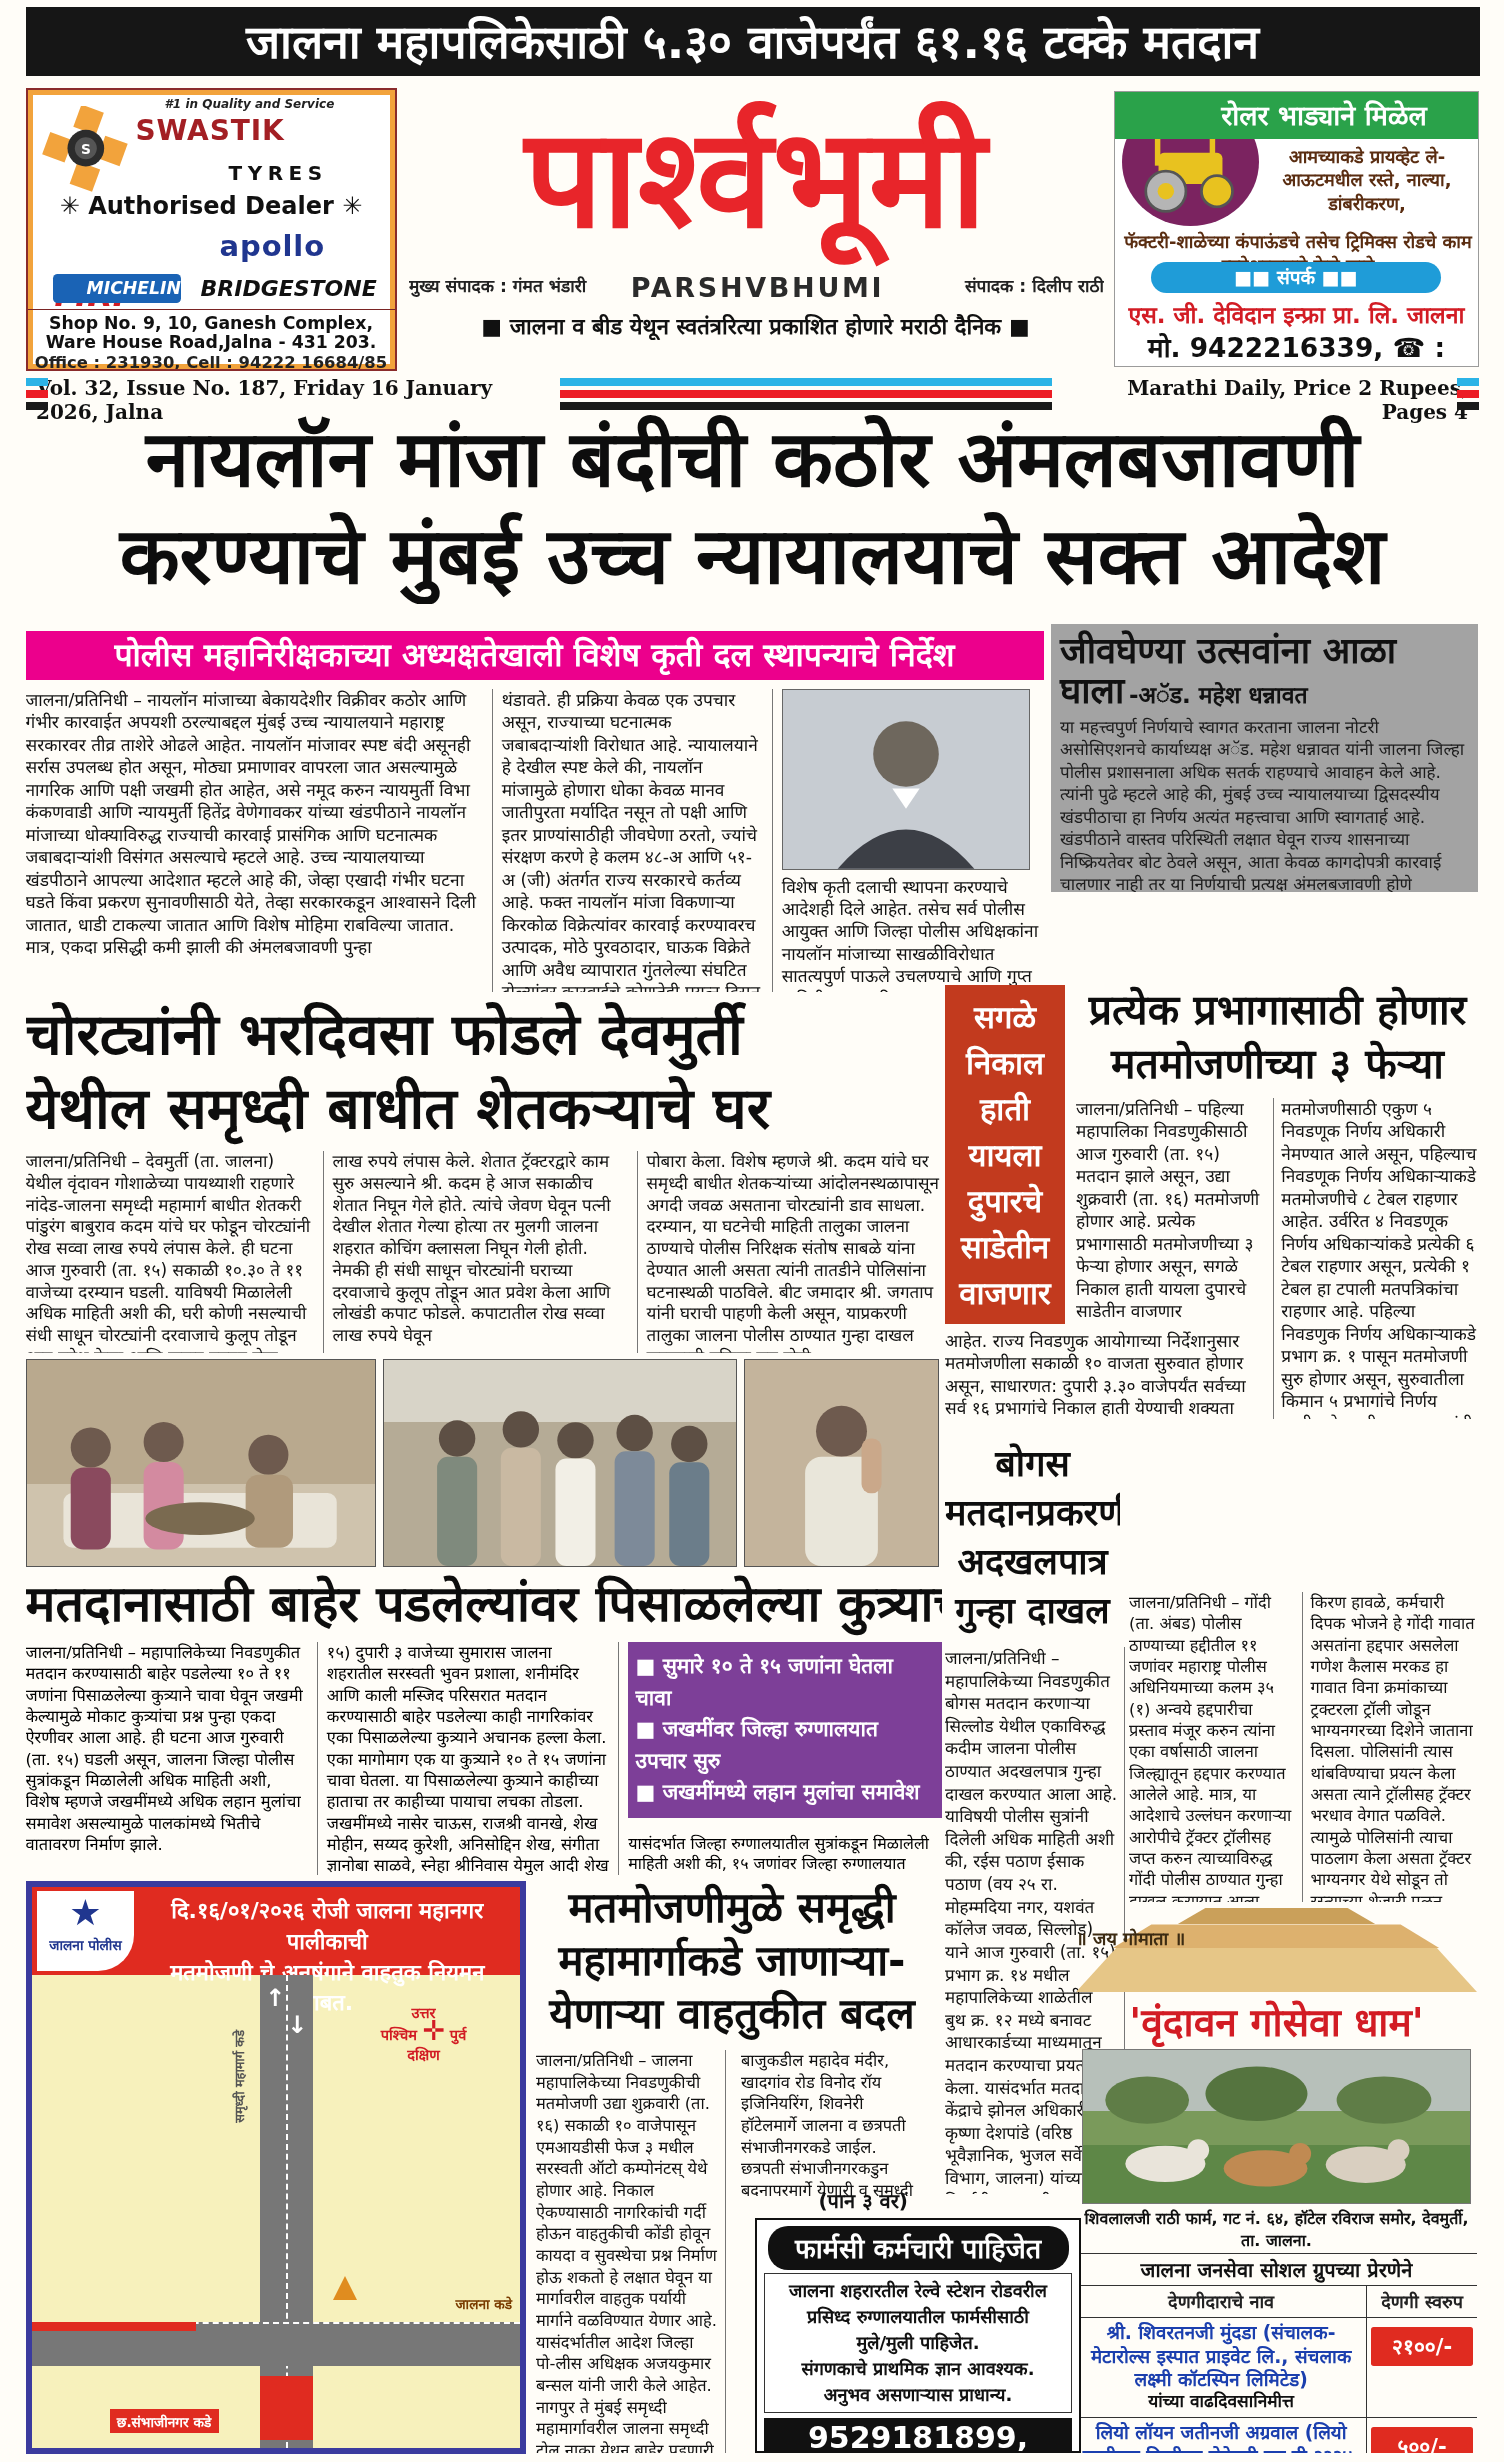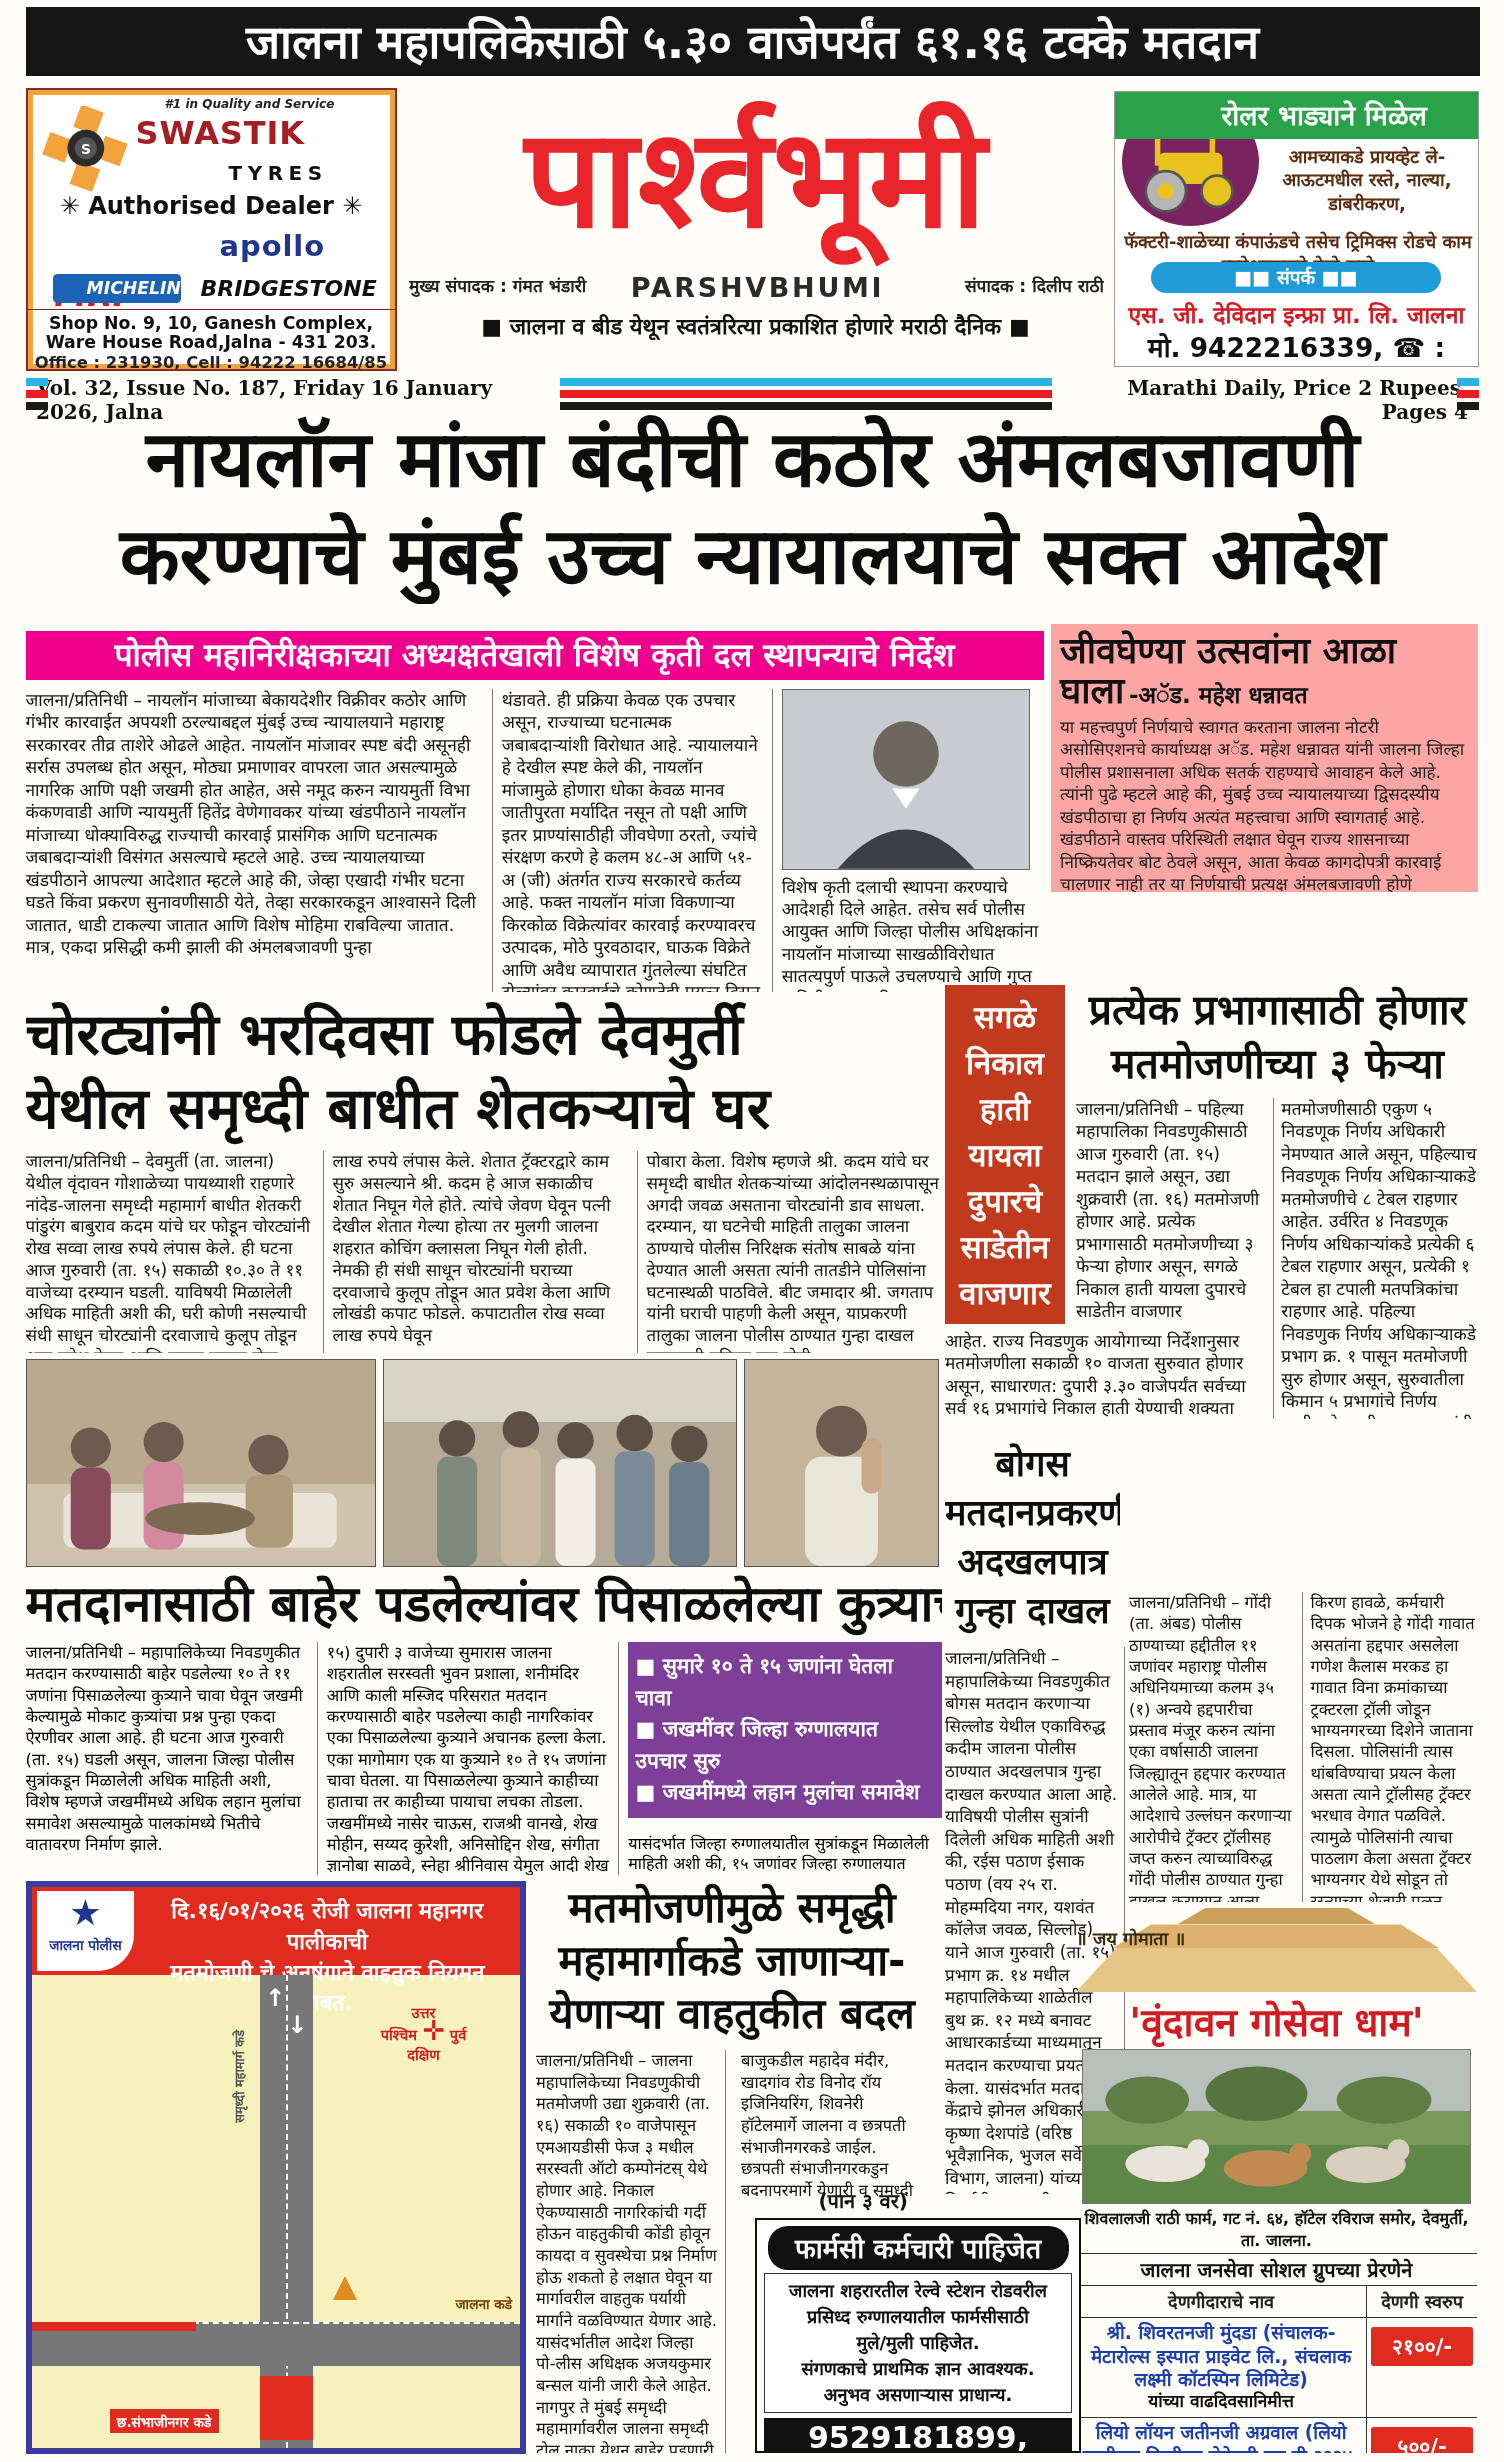--- a/index.html
+++ b/index.html
@@ -7,21 +7,21 @@
   .abs{position:absolute;overflow:hidden;}
   .prel{white-space:pre-line;}
   .ctr{text-align:center;}
   
   .top-banner{left:25.5px;top:7.3px;width:1454px;height:69px;background:#161616;color:#fff;
     font-size:46px;font-weight:bold;line-height:71px;text-align:center;}
   
   .ad-swastik{left:25.5px;top:88px;width:367px;height:279px;border:2.7px solid #8a2b2b;background:#fff;}
   .sw-frame{position:absolute;inset:0;border:5.5px solid #f2a33c;}
   .sw-tag{position:absolute;top:7.3px;left:137px;font-size:12px;font-style:italic;font-weight:bold;color:#222;}
-  .sw-brand{position:absolute;top:24px;left:108px;font-size:32px;font-weight:bold;color:#a31f24;letter-spacing:0.9px;}
+  .sw-brand{position:absolute;top:24px;left:108px;font-size:28px;font-weight:bold;color:#a31f24;letter-spacing:0.9px;}
   .sw-tyres{position:absolute;top:71px;left:201px;font-size:20px;font-weight:bold;color:#111;letter-spacing:5.5px;}
   .sw-flower{position:absolute;top:16.4px;left:12.8px;}
   .sw-dealer{position:absolute;top:102px;left:0;width:100%;text-align:center;font-size:24px;font-weight:bold;color:#111;}
   .sw-mrf{position:absolute;top:137px;left:27px;font-size:33px;font-weight:bold;font-style:italic;color:#d21c24;margin-top:48px;}
   .sw-apollo{position:absolute;top:139px;left:192px;font-size:29px;font-weight:bold;color:#20368f;letter-spacing:0.9px;}
   .sw-mich{position:absolute;top:184px;left:25.5px;width:128px;height:29px;background:#1a63b5;color:#fff;
     font-size:17.3px;font-weight:bold;font-style:italic;line-height:29px;text-align:right;border-radius:4.6px;}
   .sw-bri{position:absolute;top:186px;left:173px;font-size:22px;font-weight:bold;font-style:italic;color:#111;}
   .sw-addr{position:absolute;top:219px;left:0;width:100%;border-top:1.8px solid #7a2424;padding-top:3.6px;
     text-align:center;font-size:17.3px;font-weight:bold;color:#111;line-height:1.15;}
@@ -50,21 +50,21 @@
   .issue-right{left:1067px;top:376px;width:401px;text-align:right;font-size:20px;font-weight:bold;color:#111;font-family:"DejaVu Serif",serif;}
   .stripes{height:36px;}
   .stripes div{height:8.2px;margin-bottom:3.6px;}
   .s-blue{background:#2bb3e6;} .s-red{background:#ec1c24;} .s-black{background:#1a1a1a;}
   
   .lead-h1{left:25.5px;top:412px;width:1454px;font-size:78px;font-weight:bold;color:#0d0d0d;text-align:center;line-height:95px;}
   .lead-h2{left:25.5px;top:509px;width:1454px;font-size:78px;font-weight:bold;color:#0d0d0d;text-align:center;line-height:95px;}
   .lead-sub{left:25.5px;top:631px;width:1018px;height:49px;background:#ec008c;color:#fff;font-size:32px;
     font-weight:bold;line-height:49px;text-align:center;}
   
-  .sidebar{left:1051px;top:624px;width:427px;height:268px;background:#fca5a5;padding:7.3px 9px;box-sizing:border-box;}
+  .sidebar{left:1051px;top:624px;width:427px;height:268px;background:#a3a3a3;padding:7.3px 9px;box-sizing:border-box;}
   .sb-head{font-size:36px;font-weight:bold;color:#111;line-height:1.1;display:inline;}
   .sb-by{font-size:23px;font-weight:bold;color:#111;display:inline;}
   .sb-body{margin-top:5.5px;font-size:17px;color:#1c1c1c;line-height:1.32;font-weight:500;}
   
   .lead-body{left:25.5px;top:689px;width:1020px;height:303px;display:flex;}
   .lcol{font-size:17.3px;line-height:1.3;color:#111;overflow:hidden;}
   .lc1{width:461px;padding-right:9px;border-right:0.9px solid #777;}
   .lc2{width:263px;padding:0 9px;border-right:0.9px solid #777;}
   .lc3{width:266px;padding-left:9px;}
   .judge-photo{width:246px;height:179px;background:#c7ccd2;border:0.9px solid #666;margin-bottom:5.5px;position:relative;}

